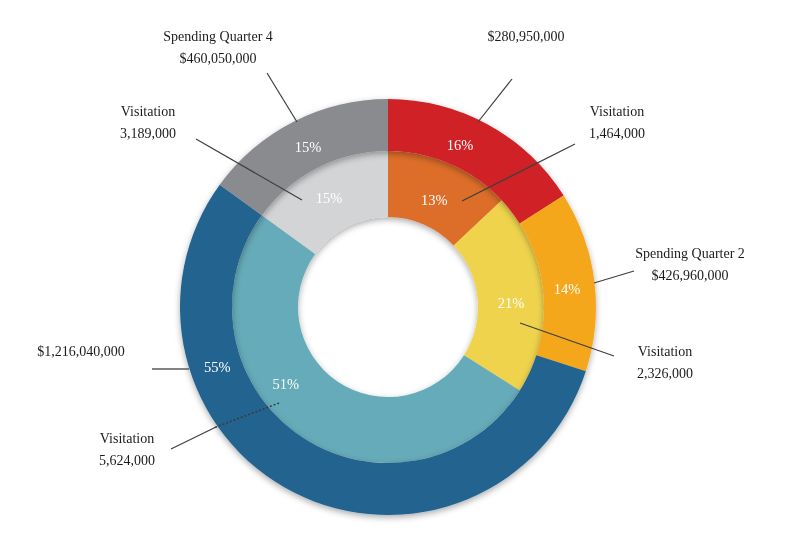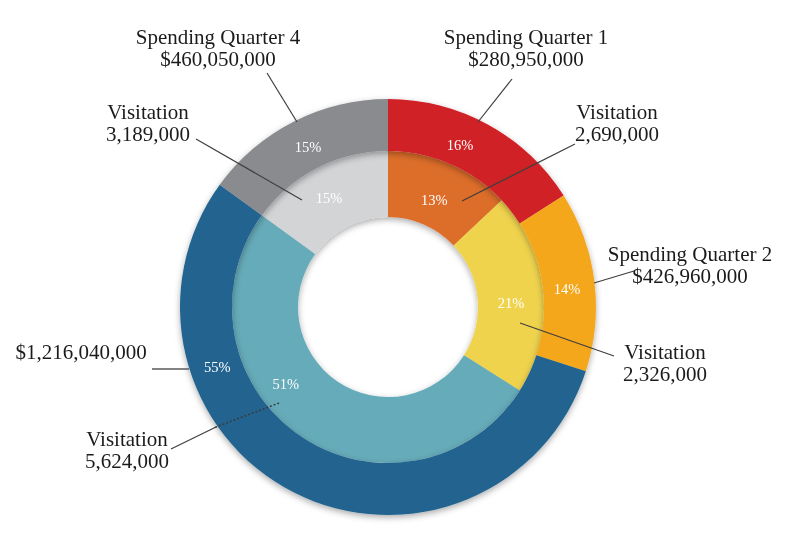--- a/index.html
+++ b/index.html
@@ -5,21 +5,21 @@
   html,body{margin:0;padding:0;}
   body{
     width:800px;height:552px;background:#ffffff;overflow:hidden;
     font-family:"Liberation Serif","DejaVu Serif",serif;
   }
   .stage{position:relative;width:800px;height:552px;}
   .stage > svg{position:absolute;left:0;top:0;}
   .callout{
     position:absolute;transform:translateX(-50%);
     text-align:center;white-space:nowrap;
-    font-size:21px;line-height:22px;color:#1b1b1b;font-family:Liberation Serif, serif;
+    font-size:14px;line-height:22px;color:#1b1b1b;font-family:Liberation Serif, serif;
   }
   text.pct{
     font-family:"Liberation Serif","DejaVu Serif",serif;
     font-size:14.5px;fill:#ffffff;text-anchor:middle;
   }
   .leader{stroke:#3f3f3f;stroke-width:1.2;fill:none;}
   .leader-gray{stroke:#5a5a5a;stroke-width:1.3;fill:none;}
   .leader-dotted{stroke:#3a3a3a;stroke-width:1.6;fill:none;stroke-dasharray:0.5 3.4;stroke-linecap:round;}
 </style>
 </head>
@@ -67,30 +67,29 @@
     <line class="leader-gray" x1="152" y1="369" x2="189" y2="369"></line>
     <line class="leader" x1="171" y1="449" x2="216" y2="427"></line>
     <line class="leader-dotted" x1="216" y1="427" x2="279" y2="403"></line>
   </svg>
 
   <div class="callout" style="left:218px;top:26px">
     <div>Spending Quarter 4</div>
     <div>$460,050,000</div>
   </div>
   <div class="callout" style="left:526px;top:26px">
-    <div>Spending Quarter 1</div>
     <div>$280,950,000</div>
   </div>
   <div class="callout" style="left:148px;top:101px">
     <div>Visitation</div>
     <div>3,189,000</div>
   </div>
   <div class="callout" style="left:617px;top:101px">
     <div>Visitation</div>
-    <div>2,690,000</div>
+    <div>1,464,000</div>
   </div>
   <div class="callout" style="left:690px;top:243px">
     <div>Spending Quarter 2</div>
     <div>$426,960,000</div>
   </div>
   <div class="callout" style="left:665px;top:341px">
     <div>Visitation</div>
     <div>2,326,000</div>
   </div>
   <div class="callout" style="left:81px;top:341px">

